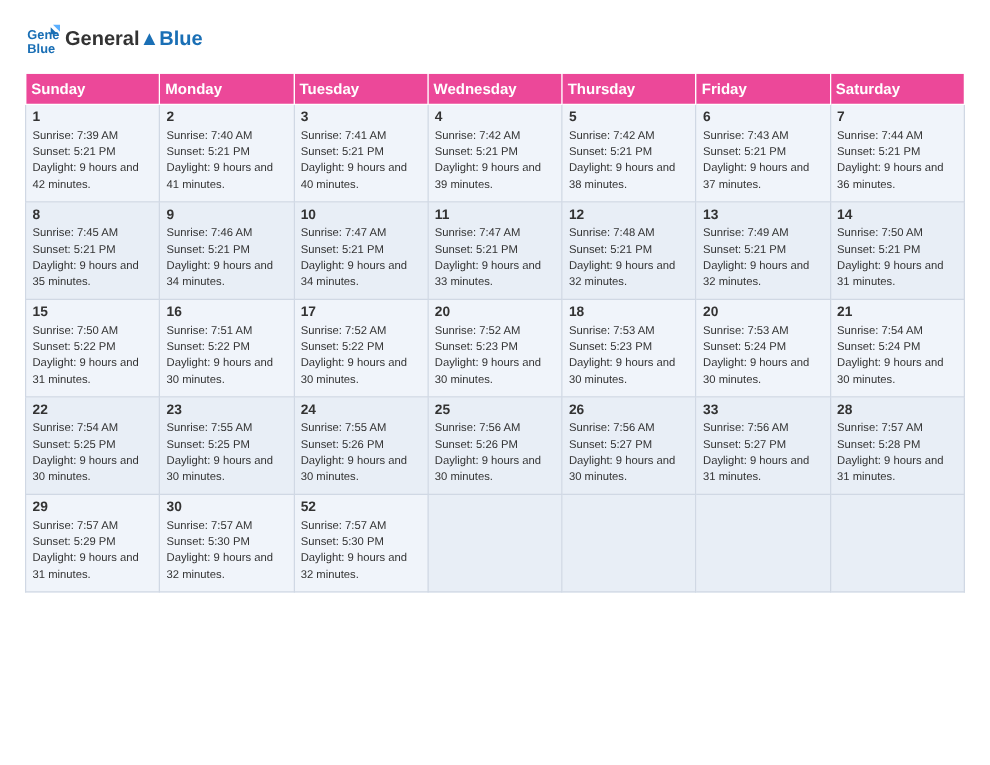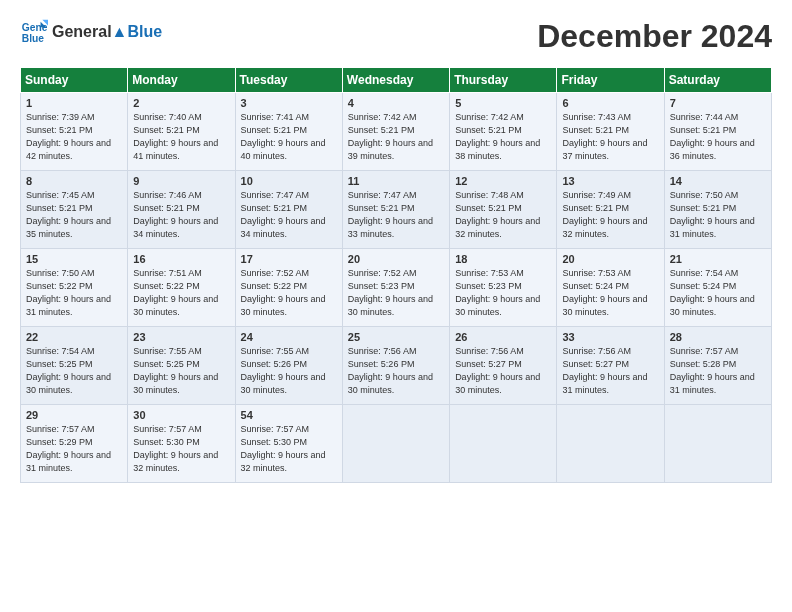--- a/index.html
+++ b/index.html
@@ -40,21 +40,21 @@
     .location {
       font-size: 14px;
       color: #555;
     }
     table {
       width: 100%;
       border-collapse: collapse;
       table-layout: fixed;
     }
     thead tr th {
-      background-color: #15803d;
+      background-color: #ec4899;
       color: #fff;
       font-size: 12px;
       font-weight: bold;
       padding: 5px 4px;
       text-align: left;
       border: 1px solid #fff;
     }
     tbody tr td {
       border: 1px solid #d0d8e4;
       vertical-align: top;
@@ -96,21 +96,20 @@
         <text x="2" y="26" font-size="11" font-weight="bold" fill="#1a6fb5">Blue</text>
         <polygon points="22,4 28,10 22,10" fill="#1a6fb5"></polygon>
         <polygon points="24,2 30,8 30,2" fill="#5aafff"></polygon>
       </svg>
       <div style="display:flex;flex-direction:row;line-height:1.1;">
         <span style="font-size:16px;font-weight:bold;color:#333;">General<span style="color:#1a6fb5;">▲</span></span>
         <span style="font-size:16px;font-weight:bold;color:#1a6fb5;">Blue</span>
       </div>
     </div>
     <div class="title-block">
-      <div class="month-title">December 2024</div>
     </div>
   </div>
 
   <table>
     <thead>
       <tr>
         <th>Sunday</th>
         <th>Monday</th>
         <th>Tuesday</th>
         <th>Wednesday</th>
@@ -243,21 +242,21 @@
         <tr>
           <td>
             <span class="day-num">29</span>
             <div class="day-detail">Sunrise: 7:57 AM<br>Sunset: 5:29 PM<br>Daylight: 9 hours and 31 minutes.</div>
           </td>
           <td>
             <span class="day-num">30</span>
             <div class="day-detail">Sunrise: 7:57 AM<br>Sunset: 5:30 PM<br>Daylight: 9 hours and 32 minutes.</div>
           </td>
           <td>
-            <span class="day-num">54</span>
+            <span class="day-num">52</span>
             <div class="day-detail">Sunrise: 7:57 AM<br>Sunset: 5:30 PM<br>Daylight: 9 hours and 32 minutes.</div>
           </td>
           <td class="empty"></td>
           <td class="empty"></td>
           <td class="empty"></td>
           <td class="empty"></td>
         </tr>
       </tbody>
   </table>
 </div>

